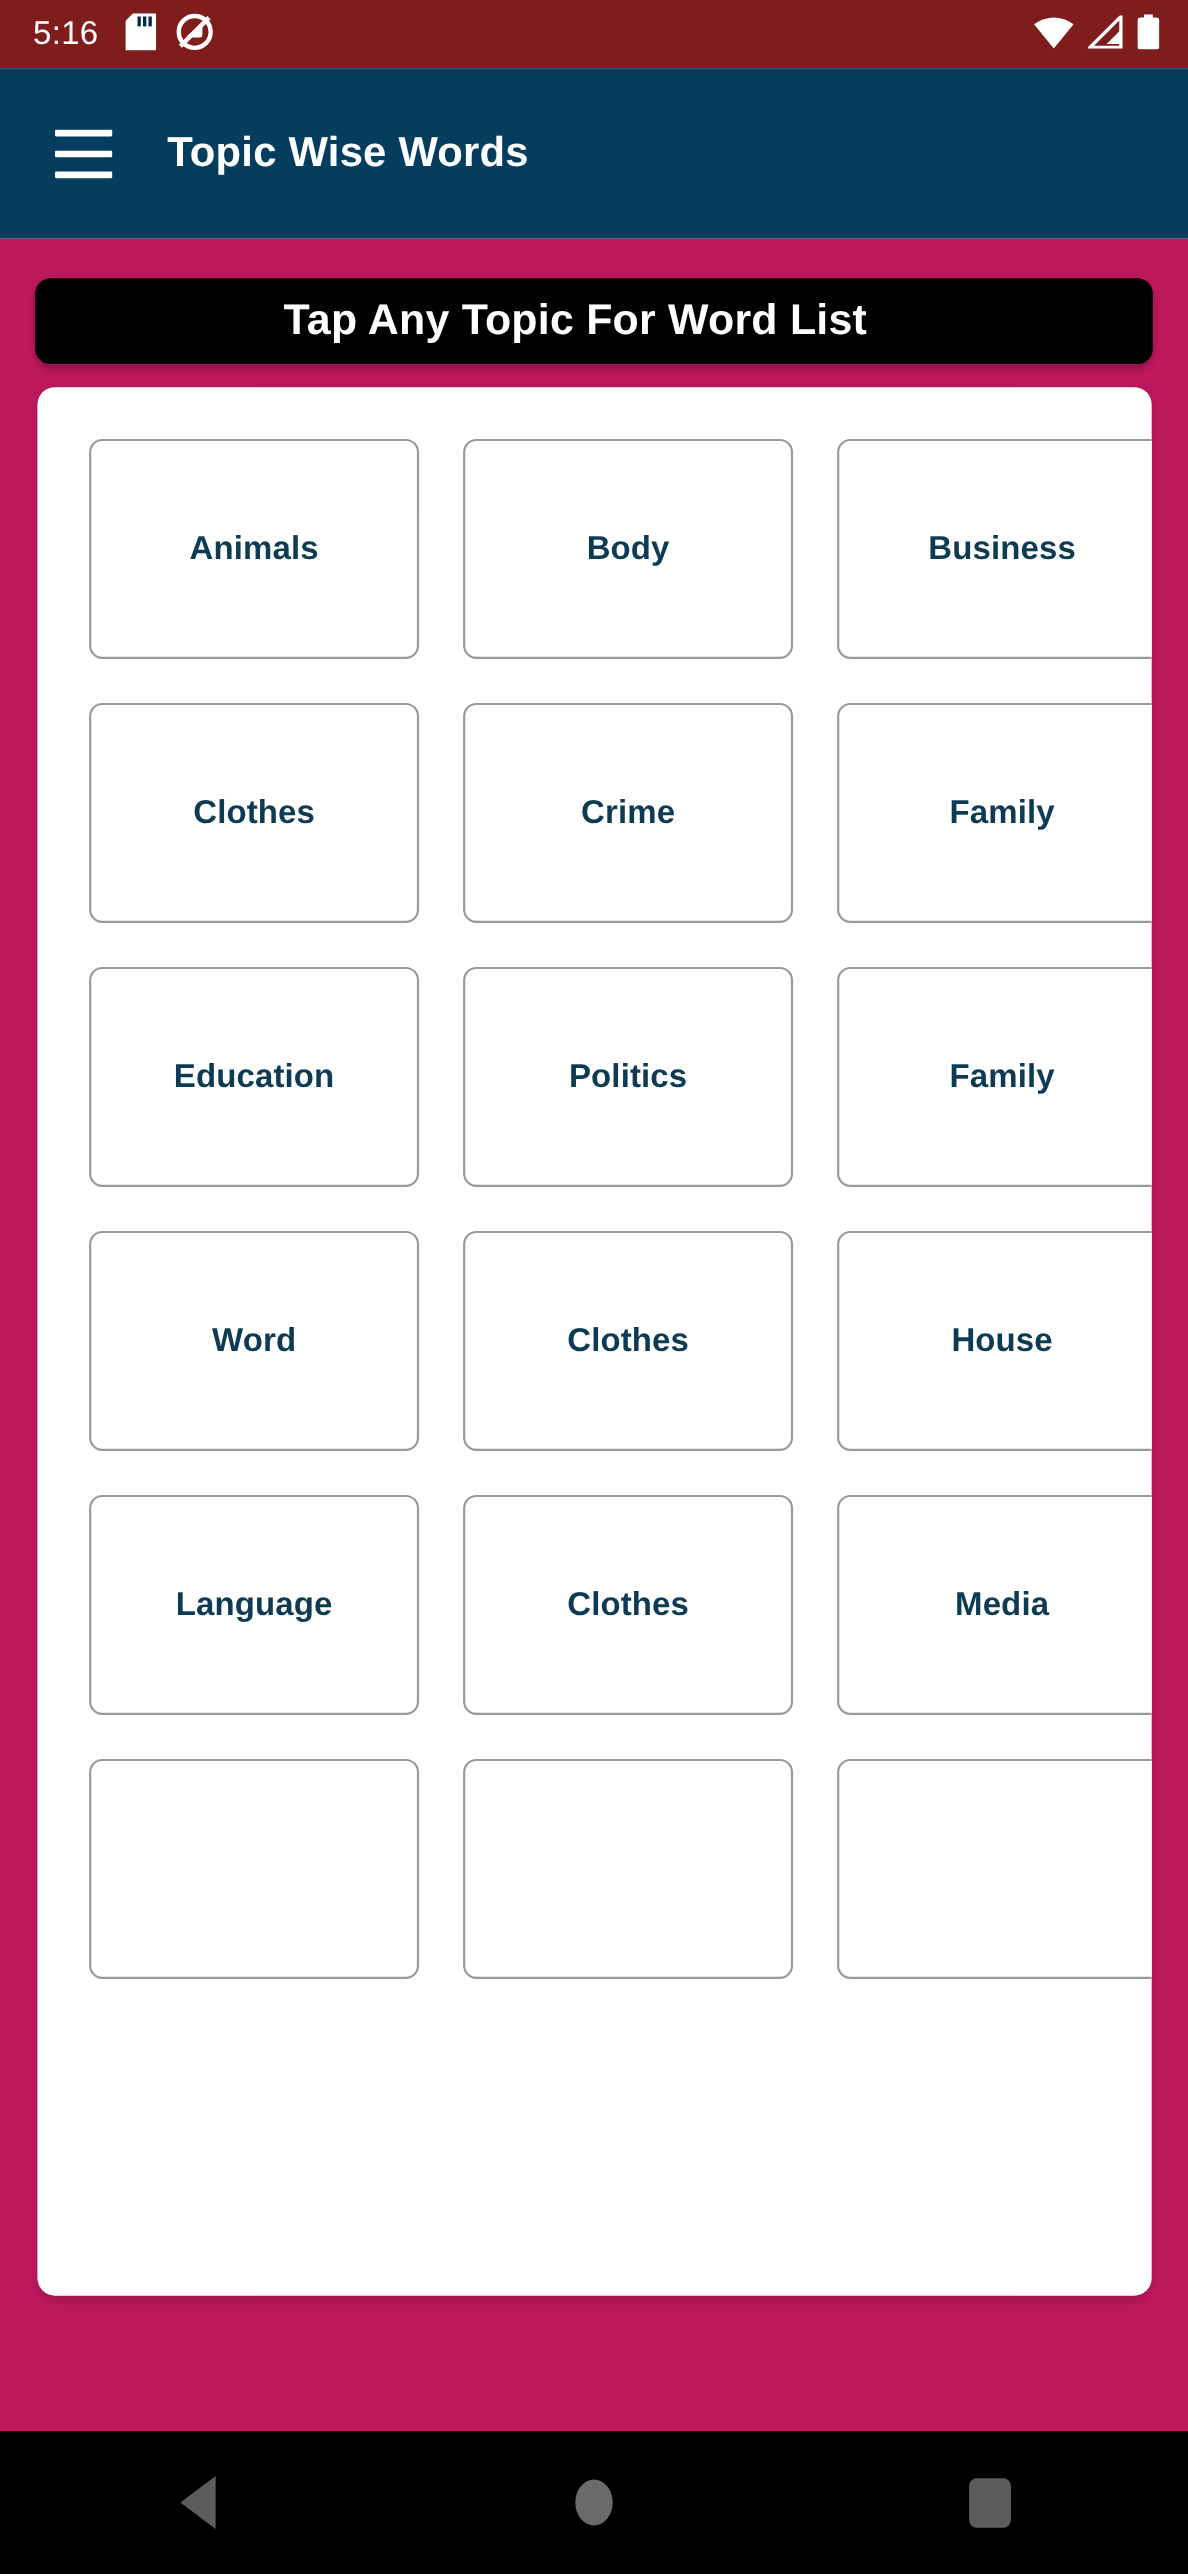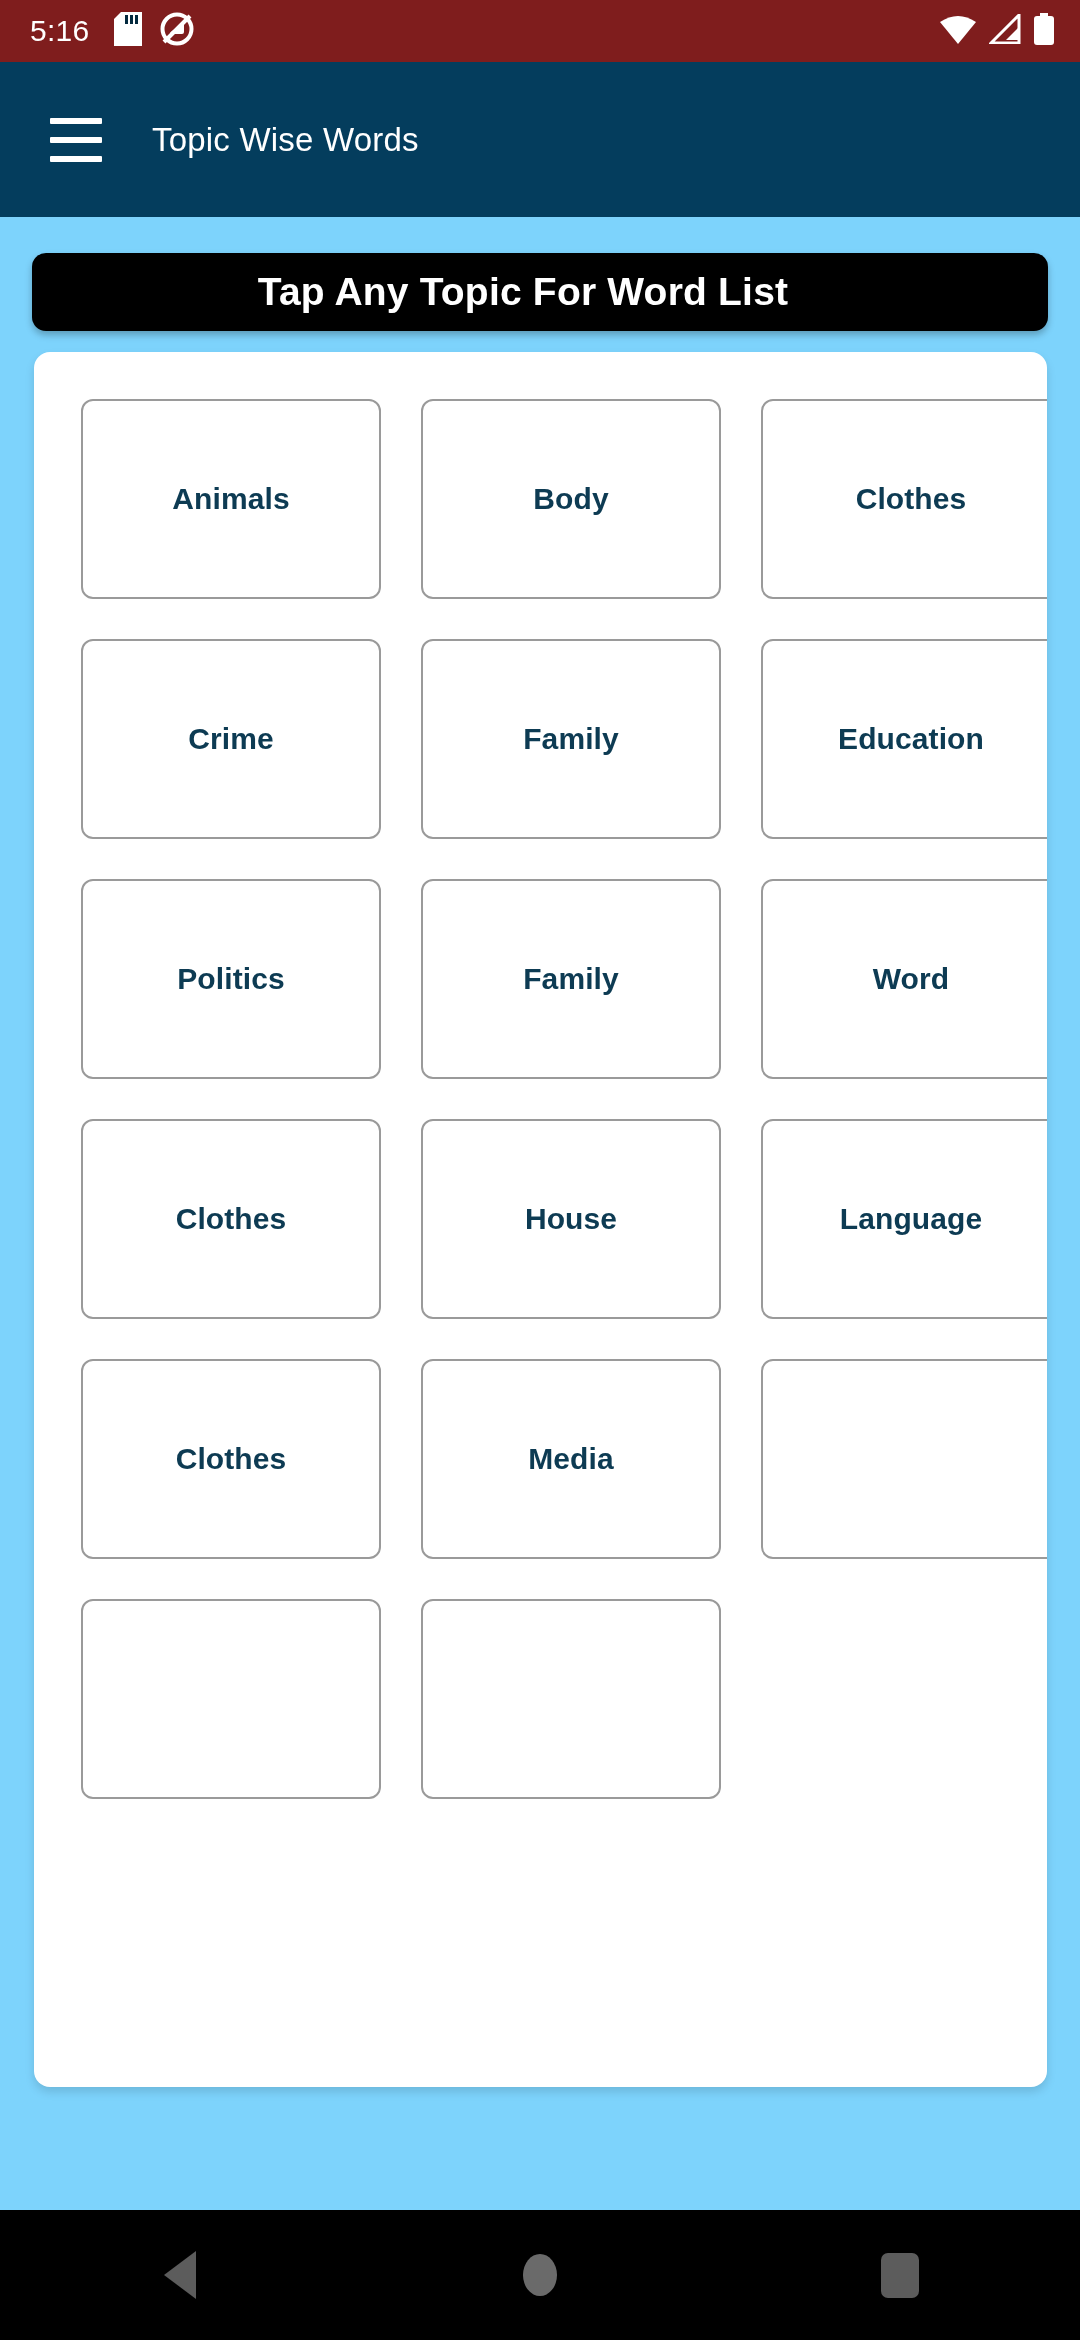--- a/index.html
+++ b/index.html
@@ -75,33 +75,33 @@
   }
   #menu-button span {
     display: block;
     width: 52px;
     height: 6px;
     background: #ffffff;
     border-radius: 1px;
   }
   #app-title {
     color: #ffffff;
-    font-size: 33px;
-    font-weight: normal;
+    font-size: 38px;
+    font-weight: bold;
     margin-left: 28px;
     letter-spacing: 0.2px;
   }
 
   
   #content {
     position: absolute;
     top: 217px; left: 0;
     width: 1080px;
     height: 1993px;
-    background: #7dd3fc;
+    background: #be185d;
     overflow: hidden;
   }
 
   
   #banner {
     position: absolute;
     top: 36px;
     left: 32px;
     width: 1016px;
     height: 78px;
@@ -266,20 +266,23 @@
 
     <div id="grid-panel">
       <div id="topic-grid">
           <div class="topic-card">
             <div class="topic-label">Animals</div>
           </div>
           <div class="topic-card">
             <div class="topic-label">Body</div>
           </div>
           <div class="topic-card">
+            <div class="topic-label">Business</div>
+          </div>
+          <div class="topic-card">
             <div class="topic-label">Clothes</div>
           </div>
           <div class="topic-card">
             <div class="topic-label">Crime</div>
           </div>
           <div class="topic-card">
             <div class="topic-label">Family</div>
           </div>
           <div class="topic-card">
             <div class="topic-label">Education</div>

